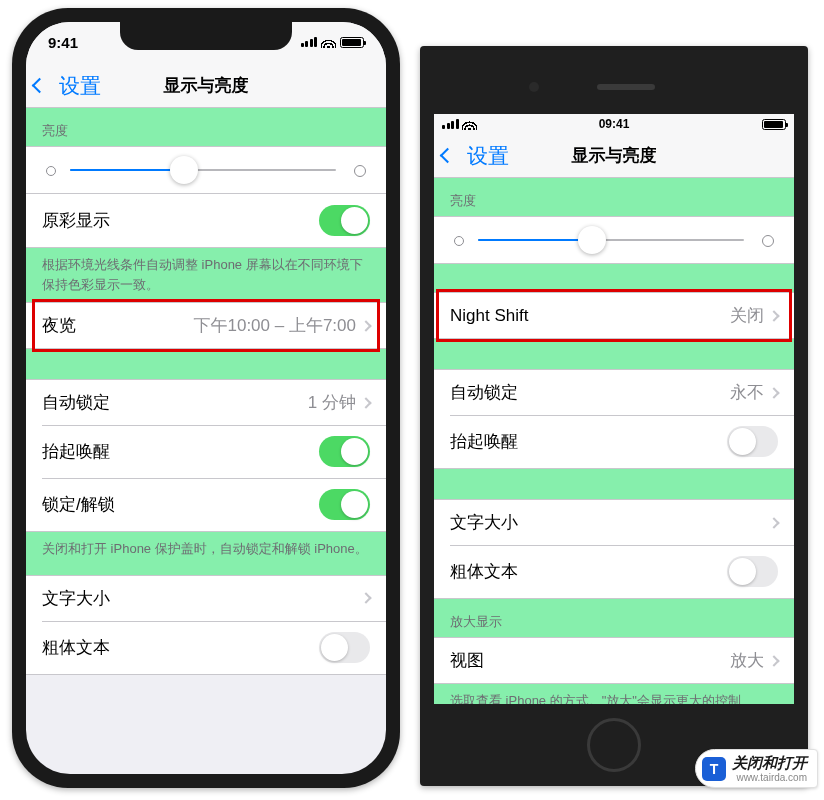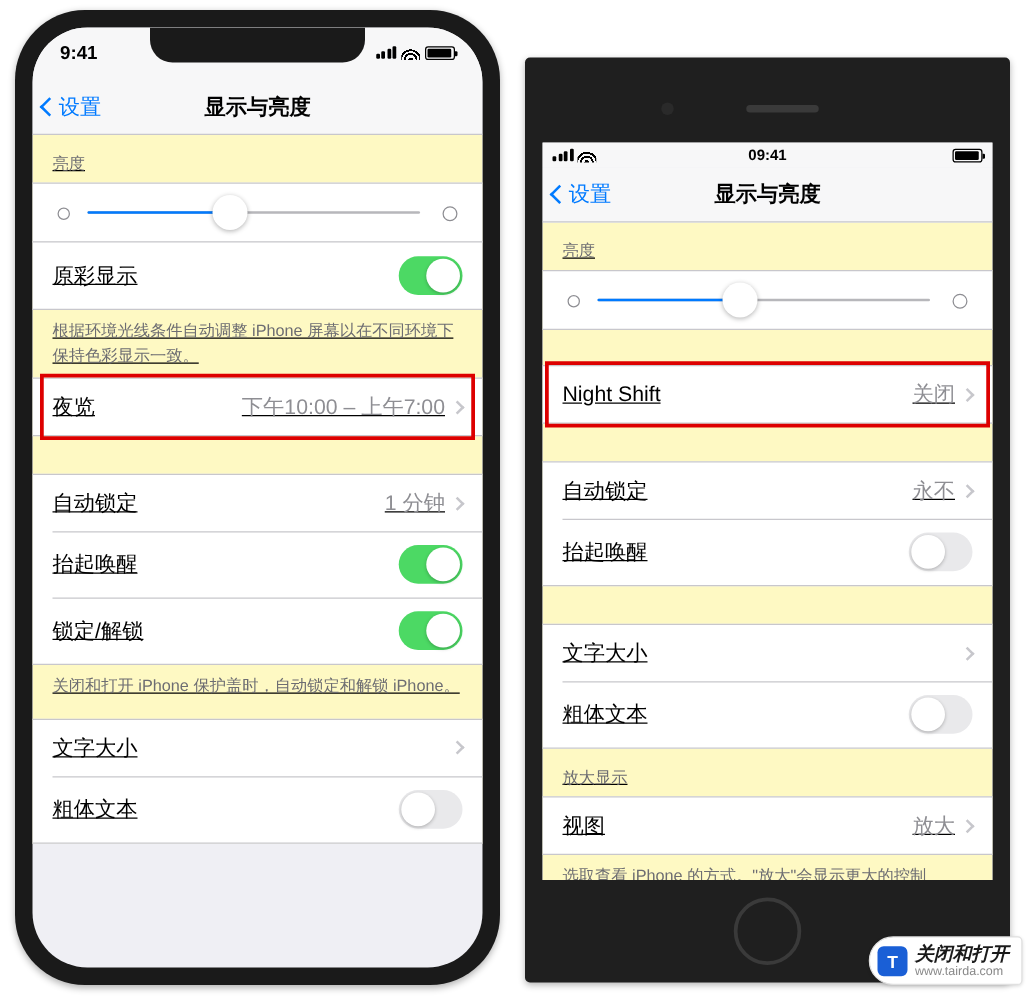--- a/index.html
+++ b/index.html
@@ -54,25 +54,25 @@
   }
   .iphone-8 .statusbar .spacer { flex:1; }
   .iphone-8 .statusbar .time { font-weight:600; position:absolute; left:50%; transform:translateX(-50%); }
   .iphone-8 .statusbar .indicators { display:flex; gap:3px; align-items:center; }
 
   
   .navbar {
     height: 44px; background:#f7f7f8; border-bottom:1px solid #c8c7cc;
     display:flex; align-items:center; position:relative; padding:0 8px;
   }
-  .navbar .back { color:#007aff; font-size:17px; display:flex; align-items:center; gap:2px; }
+  .navbar .back { color:#007aff; font-size:21px; display:flex; align-items:center; gap:14px; }
   .navbar .title { position:absolute; left:50%; transform:translateX(-50%); font-size:17px; font-weight:600; }
   .chev-left { display:inline-block; width:11px; height:11px; border-left:2.5px solid #007aff; border-bottom:2.5px solid #007aff; transform:rotate(45deg); }
 
-  .content { background:#fef9c3;text-decoration:underline; }
+  .content { background:#86efac; }
   .group-header { font-size:13px; color:#6d6d72; padding:14px 16px 6px; }
   .group-footer { font-size:13px; color:#6d6d72; padding:7px 16px 8px; line-height:1.5; }
   .cell-group { background:#fff; border-top:1px solid #c8c7cc; border-bottom:1px solid #c8c7cc; }
   .cell {
     min-height:44px; padding:11px 16px; display:flex; align-items:center;
     font-size:17px; color:#000; position:relative;justify-content:flex-end;
   }
   .cell + .cell::before {
     content:""; position:absolute; left:16px; right:0; top:0; height:1px; background:#c8c7cc;
   }
@@ -105,21 +105,21 @@
     position:absolute; right:6px; bottom:12px;
     background:#fff; border:1px solid #e0e0e0; border-radius:20px 4px 4px 20px;
     padding:4px 10px 4px 6px; display:flex; align-items:center; gap:6px;
     font-size:15px; font-weight:700; box-shadow:0 1px 3px rgba(0,0,0,.15);
   }
   .watermark .wm-logo {
     width:24px; height:24px; border-radius:5px; background:#1a5fd6;
     display:flex; align-items:center; justify-content:center; color:#fff; font-size:14px; font-weight:900;
   }
   .watermark .wm-text { font-style:italic; color:#1a1a1a; }
-  .watermark .wm-url { font-size:10px; font-weight:400; font-style:normal; color:#888; display:block; line-height:1; }
+  .watermark .wm-url { font-size:10px; font-weight:400; font-style:normal; color:#888; display:block; line-height:1;text-align:right; }
 
   
   .sig-bars { display:flex; gap:1.5px; align-items:flex-end; }
   .sig-bars span { width:3px; background:#000; border-radius:1px; }
   .sig-bars span:nth-child(1){height:4px} .sig-bars span:nth-child(2){height:6px}
   .sig-bars span:nth-child(3){height:8px} .sig-bars span:nth-child(4){height:10px}
   .wifi-ic { width:15px; height:11px; background:
     radial-gradient(circle at 50% 100%, #000 2px, transparent 2px),
     radial-gradient(circle at 50% 100%, transparent 4px, #000 4px, #000 5.5px, transparent 5.5px),
     radial-gradient(circle at 50% 100%, transparent 7px, #000 7px, #000 8.5px, transparent 8.5px);

